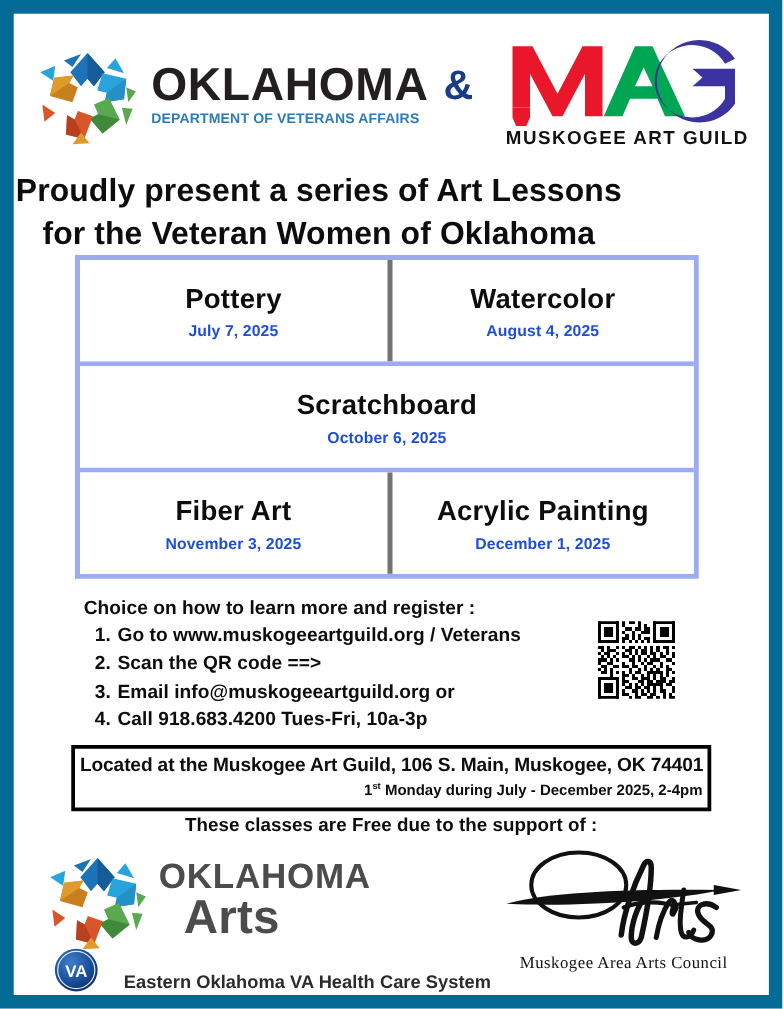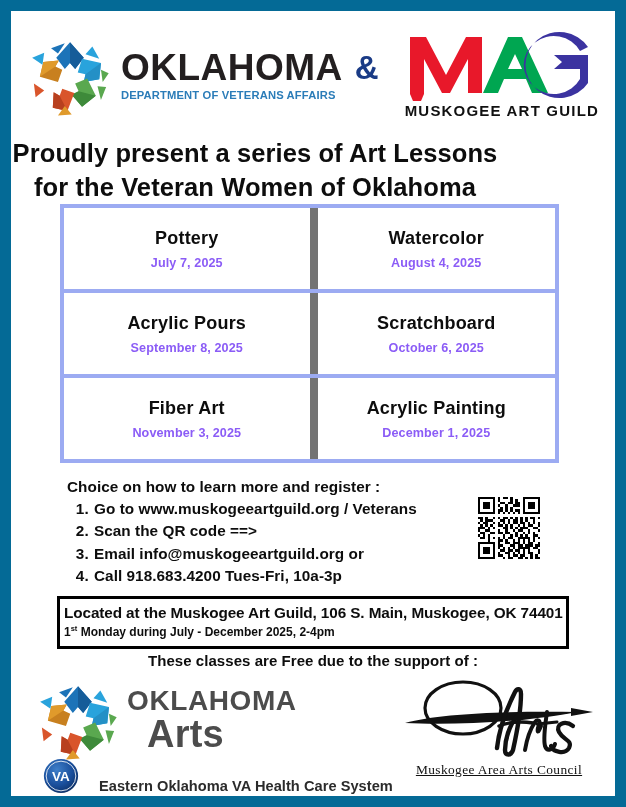--- a/index.html
+++ b/index.html
@@ -120,32 +120,32 @@
     flex: 1 1 50%;
     box-sizing: border-box;
     height: 81px;
     display: flex;
     flex-direction: column;
     align-items: center;
     justify-content: center;
     background: #ffffff;
     padding-top: 2px;
   }
-  .cell + .cell { border-left: 8px solid #737373; }
+  .cell + .cell { border-left: 4px solid #737373; }
   .cell-title {
     font-weight: bold;
-    font-size: 18px;
+    font-size: 22px;
     color: #0d0d0d;
     line-height: 1.08;
     letter-spacing: 0.2px;
   }
   .cell-date {
     font-weight: bold;
     font-size: 12.6px;
-    color: #8b5cf6;
+    color: #1d4ed8;
     margin-top: 7px;
     letter-spacing: 0.1px;
   }
 
   
   .howto {
     position: absolute;
     left: 56px; top: 466px;
     width: 420px;
   }
@@ -180,21 +180,21 @@
 
   
   .addrbox {
     position: absolute;
     left: 46px; top: 585px;
     width: 512px;
     box-sizing: border-box;
     border: 3px solid #000000;
     background: #ffffff;
     padding: 4px 4px 6px 4px;
-    text-align: left;
+    text-align: right;
   }
   .addr-line1 {
     font-weight: bold;
     font-size: 15.3px;
     color: #0d0d0d;
     line-height: 1.3;
     white-space: nowrap;
     letter-spacing: -0.1px;
   }
   .addr-line2 {
@@ -280,21 +280,20 @@
     width: 196px;
   }
   .maac-mark { display: block; }
   .maac-text {
     font-family: "Liberation Serif", serif;
     font-size: 13.4px;
     color: #111111;
     text-align: center;
     letter-spacing: 0.4px;
     margin-top: -2px;
-    text-decoration: underline;
   }
 </style>
 </head>
 <body>
 
 <div class="flyer">
  <div class="inner">
 
   <div class="header-row">
 
@@ -363,24 +362,20 @@
         <span class="cell-title">Pottery</span>
         <span class="cell-date">July 7, 2025</span>
       </div>
       <div class="cell">
         <span class="cell-title">Watercolor</span>
         <span class="cell-date">August 4, 2025</span>
       </div>
     </div>
 
     <div class="grid-row">
-      <div class="cell">
-        <span class="cell-title">Acrylic Pours</span>
-        <span class="cell-date">September 8, 2025</span>
-      </div>
       <div class="cell">
         <span class="cell-title">Scratchboard</span>
         <span class="cell-date">October 6, 2025</span>
       </div>
     </div>
 
     <div class="grid-row">
       <div class="cell">
         <span class="cell-title">Fiber Art</span>
         <span class="cell-date">November 3, 2025</span>

